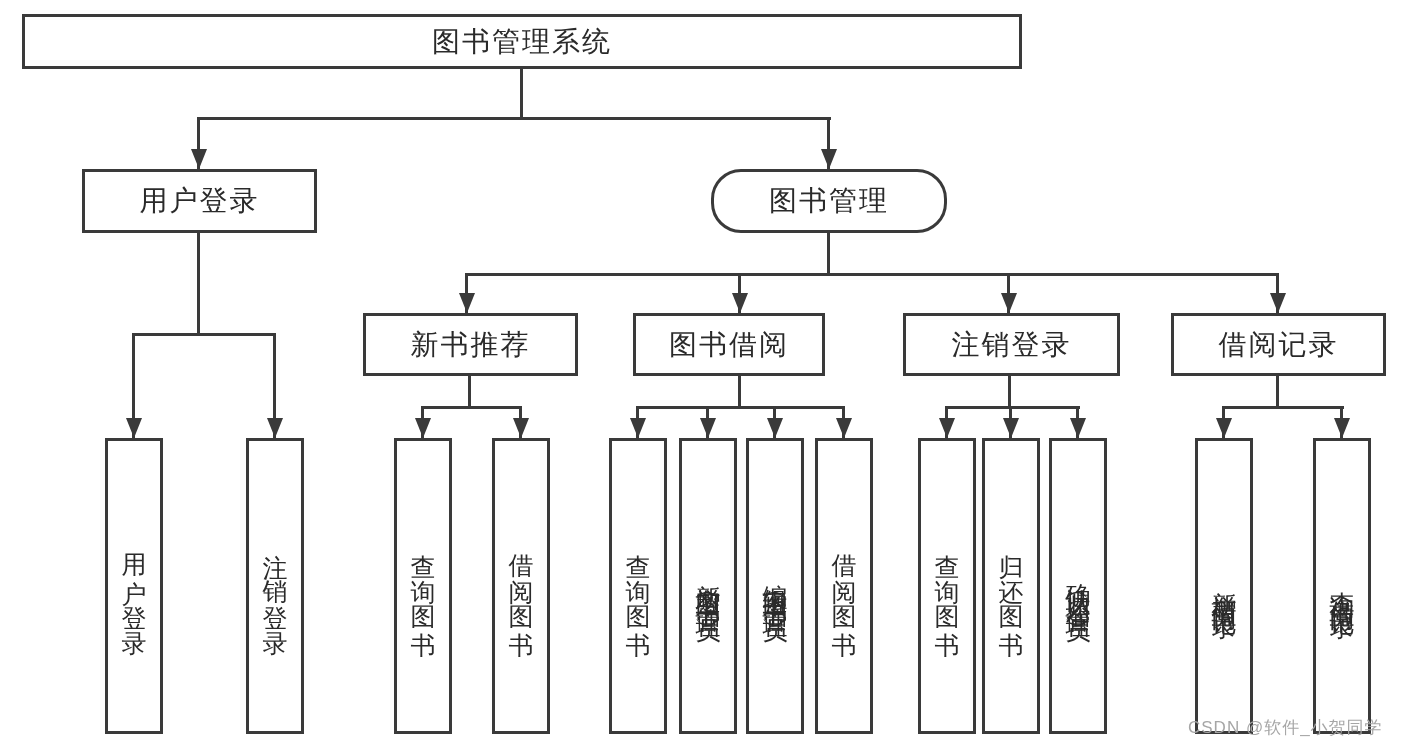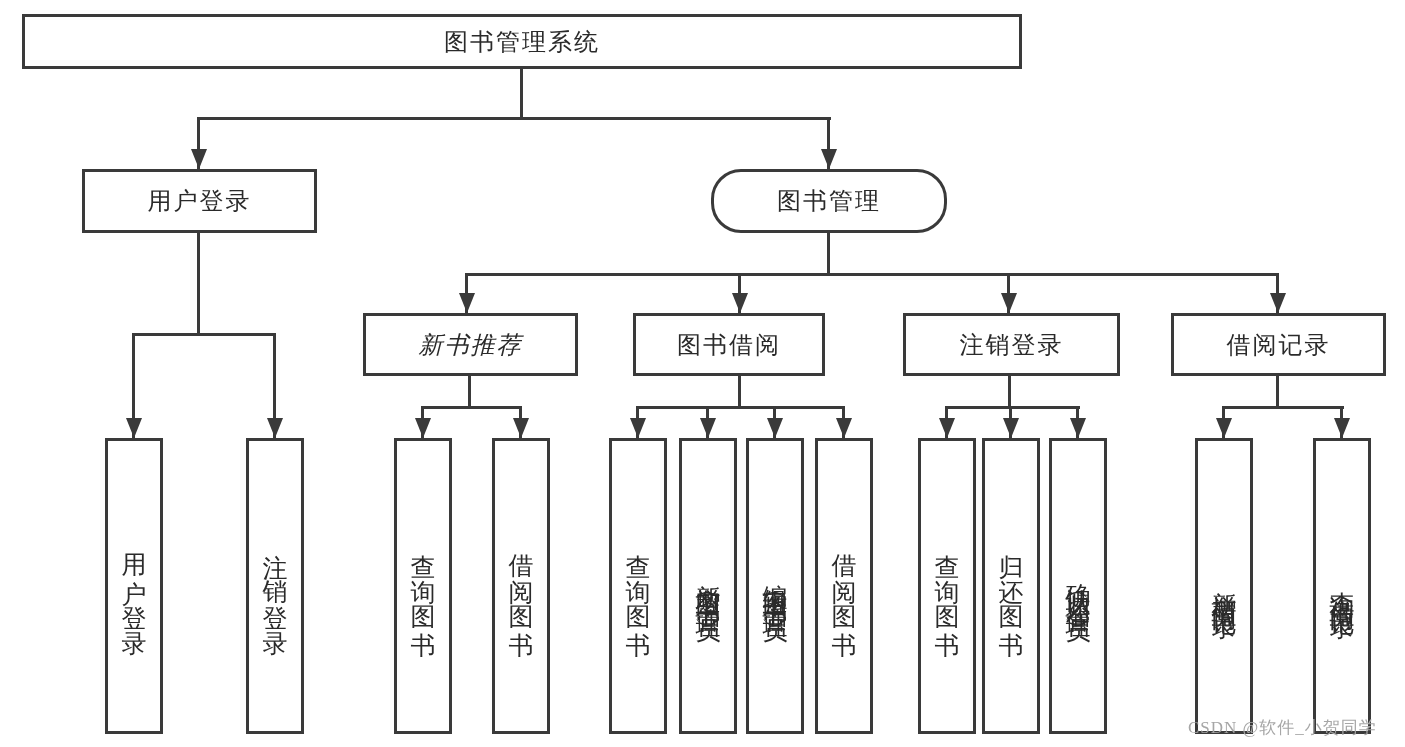--- a/index.html
+++ b/index.html
@@ -19,21 +19,21 @@
   }
   .box {
     position: absolute;
     box-sizing: border-box;
     background: var(--bg);
     border: 3px solid var(--line);
     display: flex;
     align-items: center;
     justify-content: center;
     color: var(--text);
-    font-size: 24px;
+    font-size: 28px;
     letter-spacing: 2px;
     white-space: nowrap;
   }
   .leaf { font-size: 25px; letter-spacing: 0; }
   .vtext {
     writing-mode: vertical-rl;
     text-orientation: mixed;
     line-height: 1;
     display: block;
   }
@@ -60,21 +60,20 @@
     border-top: 20px solid var(--line);
   }
   .watermark {
     position: absolute;
     left: 1188px;
     top: 716px;
     font-size: 17px;
     color: var(--wm);
     letter-spacing: 1px;
     white-space: nowrap;
-    font-family: Liberation Serif, serif;
   }
 </style>
 </head>
 <body>
 
 <div class="canvas">
 
   <div class="box" style="left:22px; top:14px; width:1000px; height:55px;">图书管理系统</div>
 
   <div class="vline" style="left:520px; top:69px; height:51px;"></div>
@@ -90,21 +89,21 @@
   <div class="drop" style="left:132px; top:333px; height:105px;"></div>
   <div class="drop" style="left:273px; top:333px; height:105px;"></div>
 
   <div class="vline" style="left:827px; top:233px; height:43px;"></div>
   <div class="hline" style="left:465px; top:273px; width:814px;"></div>
   <div class="drop" style="left:465px;  top:273px; height:40px;"></div>
   <div class="drop" style="left:738px;  top:273px; height:40px;"></div>
   <div class="drop" style="left:1007px; top:273px; height:40px;"></div>
   <div class="drop" style="left:1276px; top:273px; height:40px;"></div>
 
-  <div class="box" style="left:363px;  top:313px; width:215px; height:63px;font-style:italic;">新书推荐</div>
+  <div class="box" style="left:363px;  top:313px; width:215px; height:63px;">新书推荐</div>
   <div class="box" style="left:633px;  top:313px; width:192px; height:63px;">图书借阅</div>
   <div class="box" style="left:903px;  top:313px; width:217px; height:63px;">注销登录</div>
   <div class="box" style="left:1171px; top:313px; width:215px; height:63px;text-align:center;">借阅记录</div>
 
   <div class="vline" style="left:468px; top:376px; height:33px;"></div>
   <div class="hline" style="left:421px; top:406px; width:101px;"></div>
   <div class="drop" style="left:421px; top:406px; height:32px;"></div>
   <div class="drop" style="left:519px; top:406px; height:32px;"></div>
 
   <div class="vline" style="left:738px; top:376px; height:33px;"></div>

